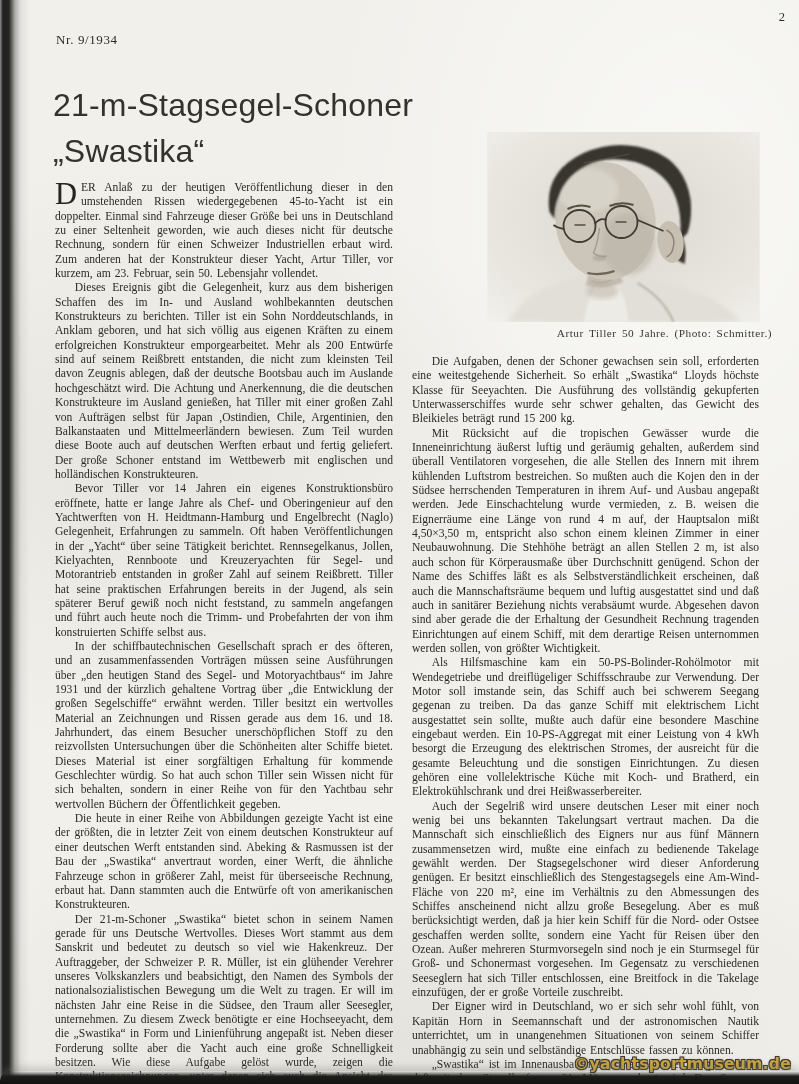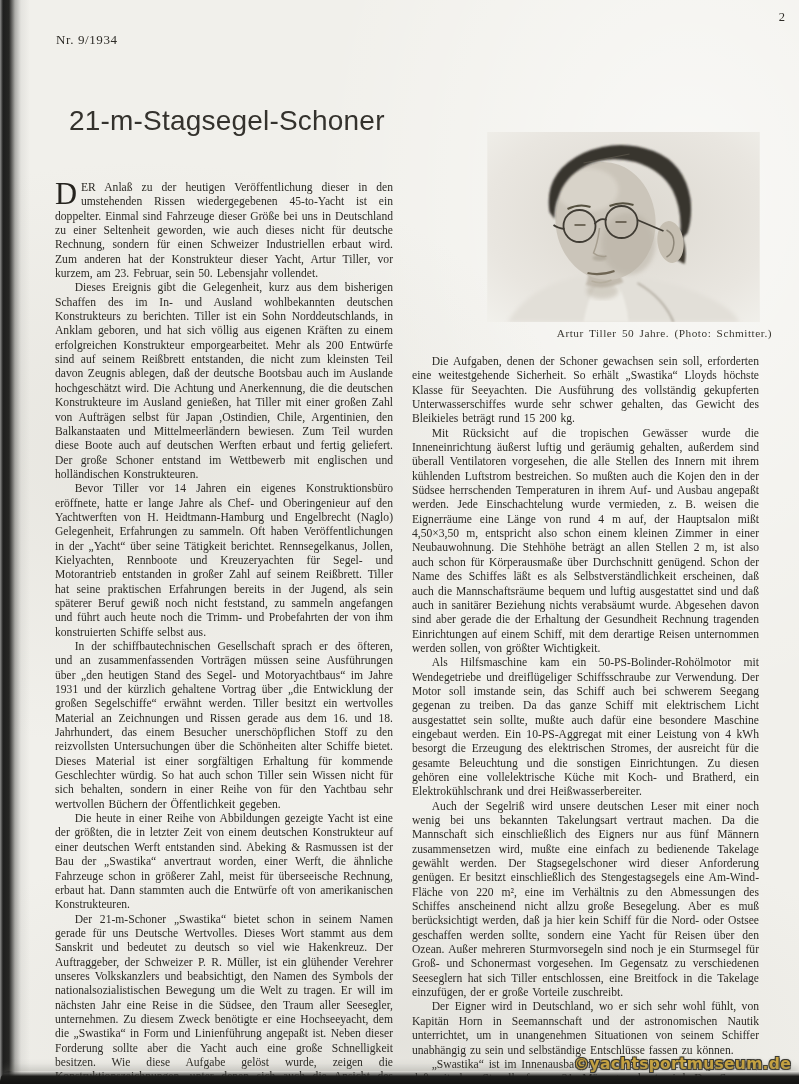--- a/index.html
+++ b/index.html
@@ -20,23 +20,23 @@
   }
   .edge-bottom{
     position:absolute;left:0;bottom:0;width:100%;height:13px;
     background:linear-gradient(to top,#121211 0%,#1d1d1b 60%,rgba(70,70,68,.5) 82%,transparent 100%);
     border-top-left-radius:10px;
     box-shadow:0 -4px 7px rgba(110,110,104,.28);
   }
   .issue{position:absolute;left:56px;top:8px;font-size:13px;letter-spacing:.6px;color:#2e2c27;margin-top:24px;}
   .pageno{position:absolute;right:14px;top:10px;font-size:12.5px;color:#2e2c27;}
   .title{
-    position:absolute;left:53px;top:82px;margin:16px;
+    position:absolute;left:53px;top:82px;margin:0;
     font-family:"Liberation Sans", sans-serif;font-weight:400;
-    font-size:28px;line-height:46px;color:#34322d;letter-spacing:.2px;
+    font-size:32px;line-height:46px;color:#34322d;letter-spacing:.2px;
   }
   .title span{display:block;}
   .photo{
     position:absolute;left:487px;top:132px;width:273px;height:190px;
     box-shadow:inset 0 0 20px 14px #f1f0eb;
   }
   .photo svg{display:block;width:100%;height:100%;}
   .caption{
     position:absolute;left:442px;top:327px;width:330px;
     text-align:right;font-size:11.3px;letter-spacing:.5px;color:#3a3831;word-spacing:2px;
@@ -65,20 +65,21 @@
 
 <div class="page">
 
   <div class="edge-left"></div>
 
   <div class="issue">Nr. 9/1934</div>
   <div class="pageno">2</div>
 
   <h1 class="title">
     <span>21-m-Stagsegel-Schoner</span>
+    <span>„Swastika“</span>
   </h1>
 
   <div class="photo">
     <svg viewBox="0 0 272 190">
       <defs>
         <radialGradient id="pbg" cx="52%" cy="45%" r="75%">
           <stop offset="0%" stop-color="#dcd8d0"></stop>
           <stop offset="70%" stop-color="#e9e6e0"></stop>
           <stop offset="100%" stop-color="#f1f0eb"></stop>
         </radialGradient>

